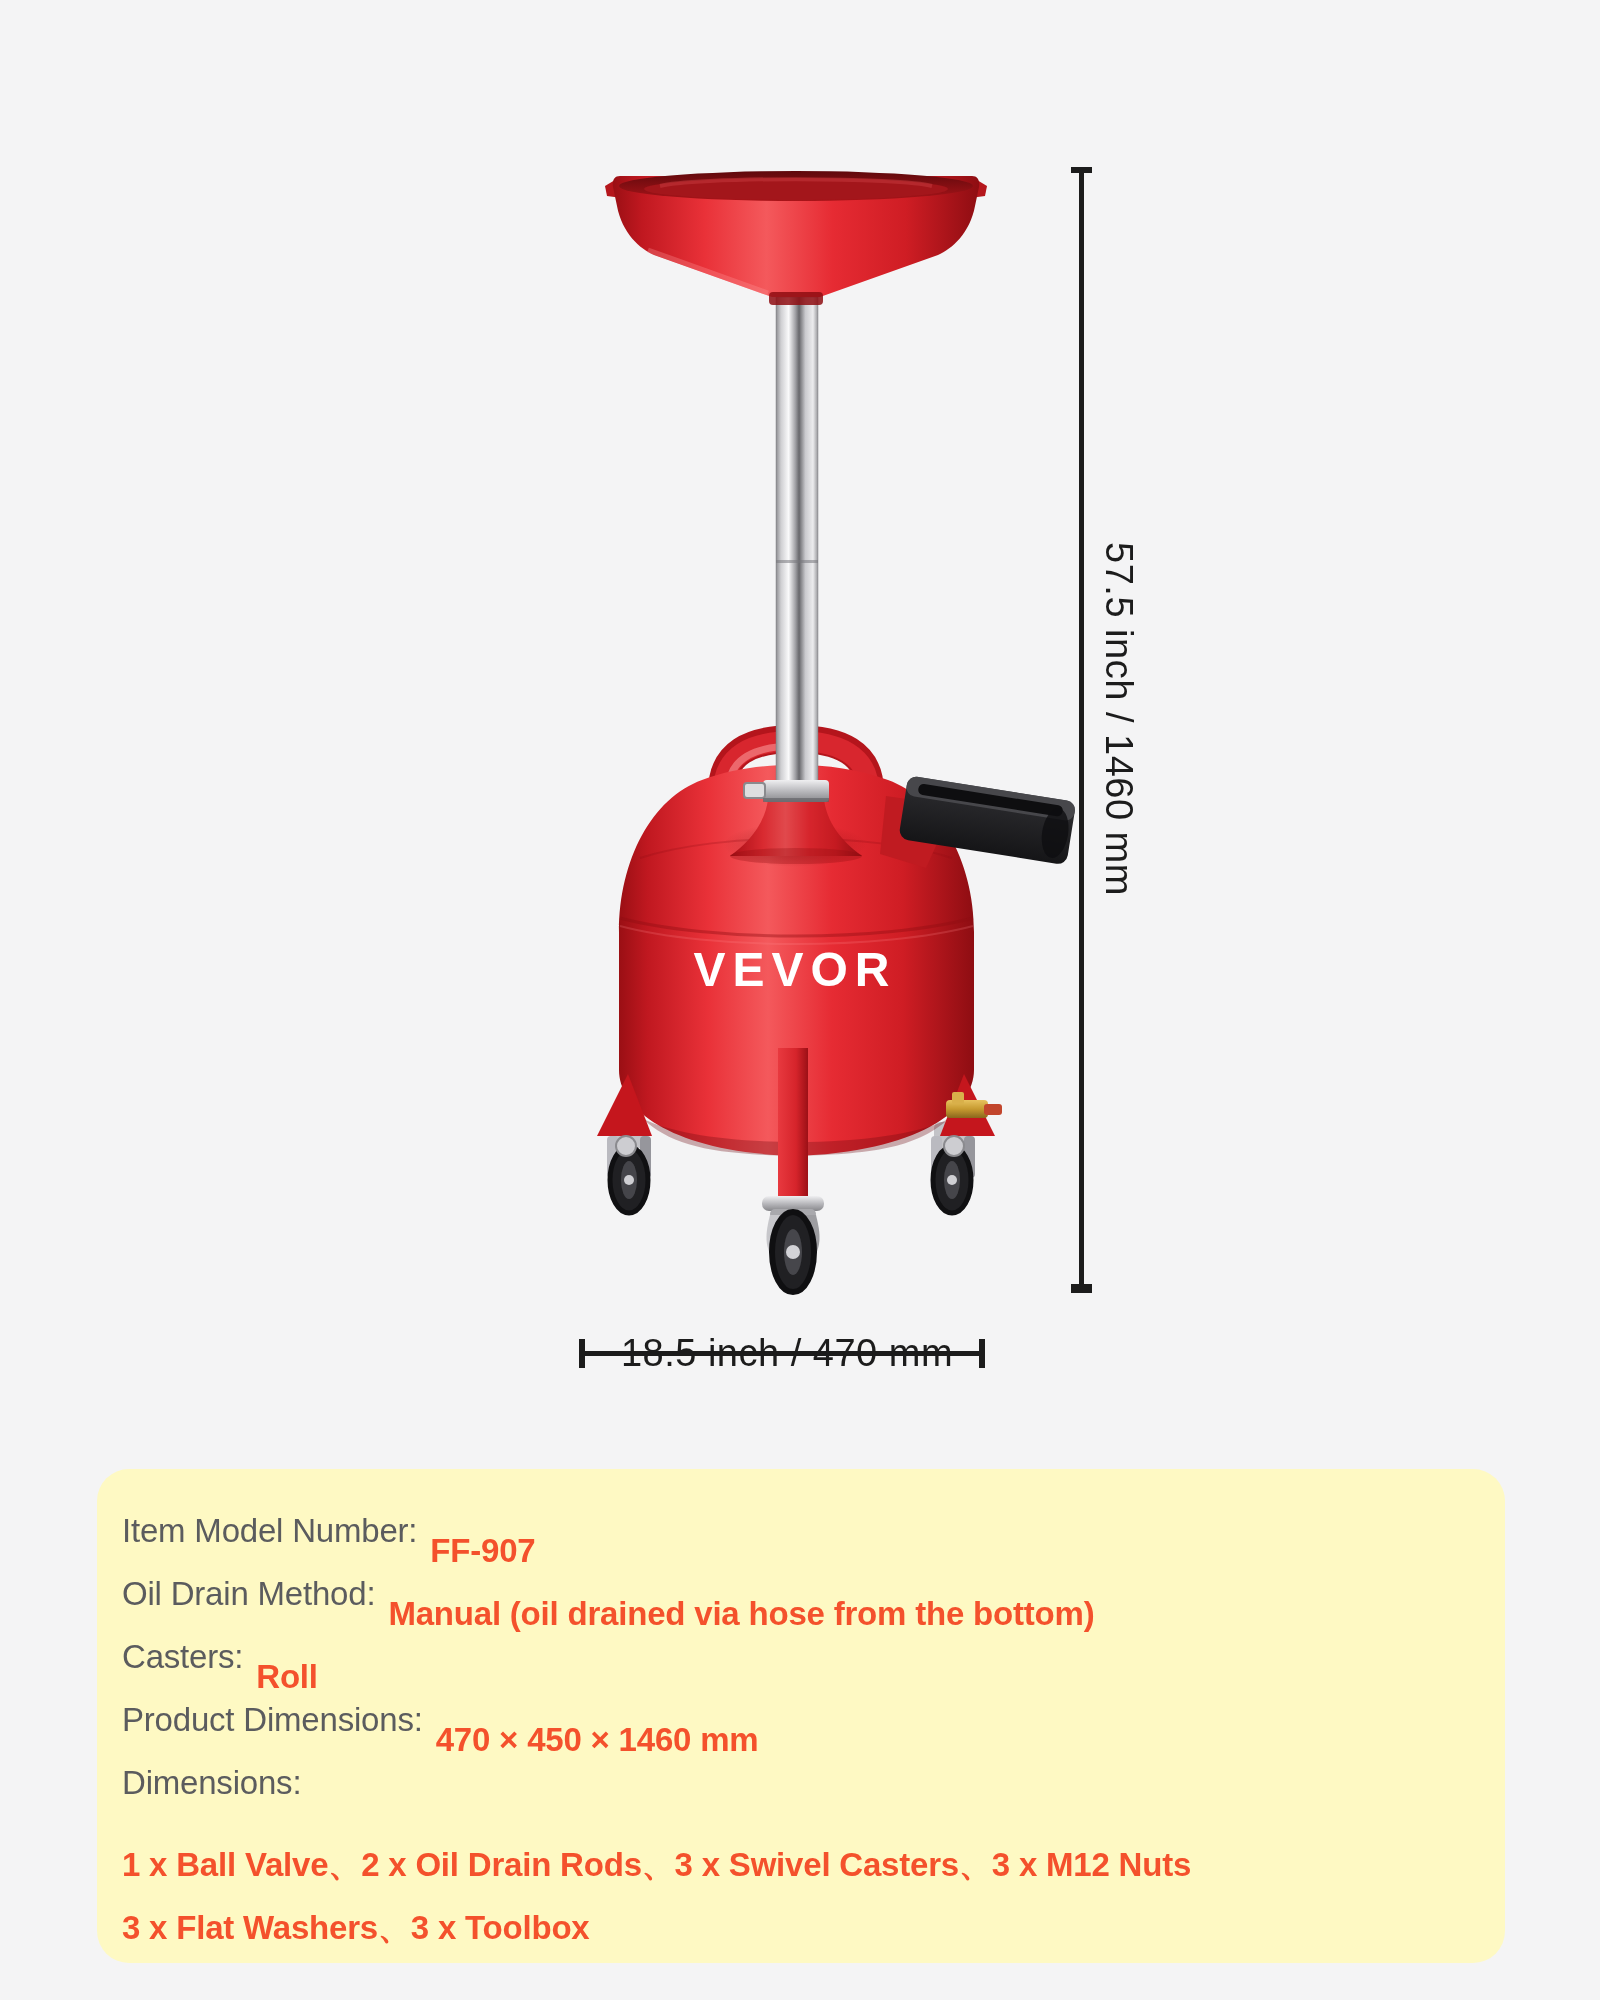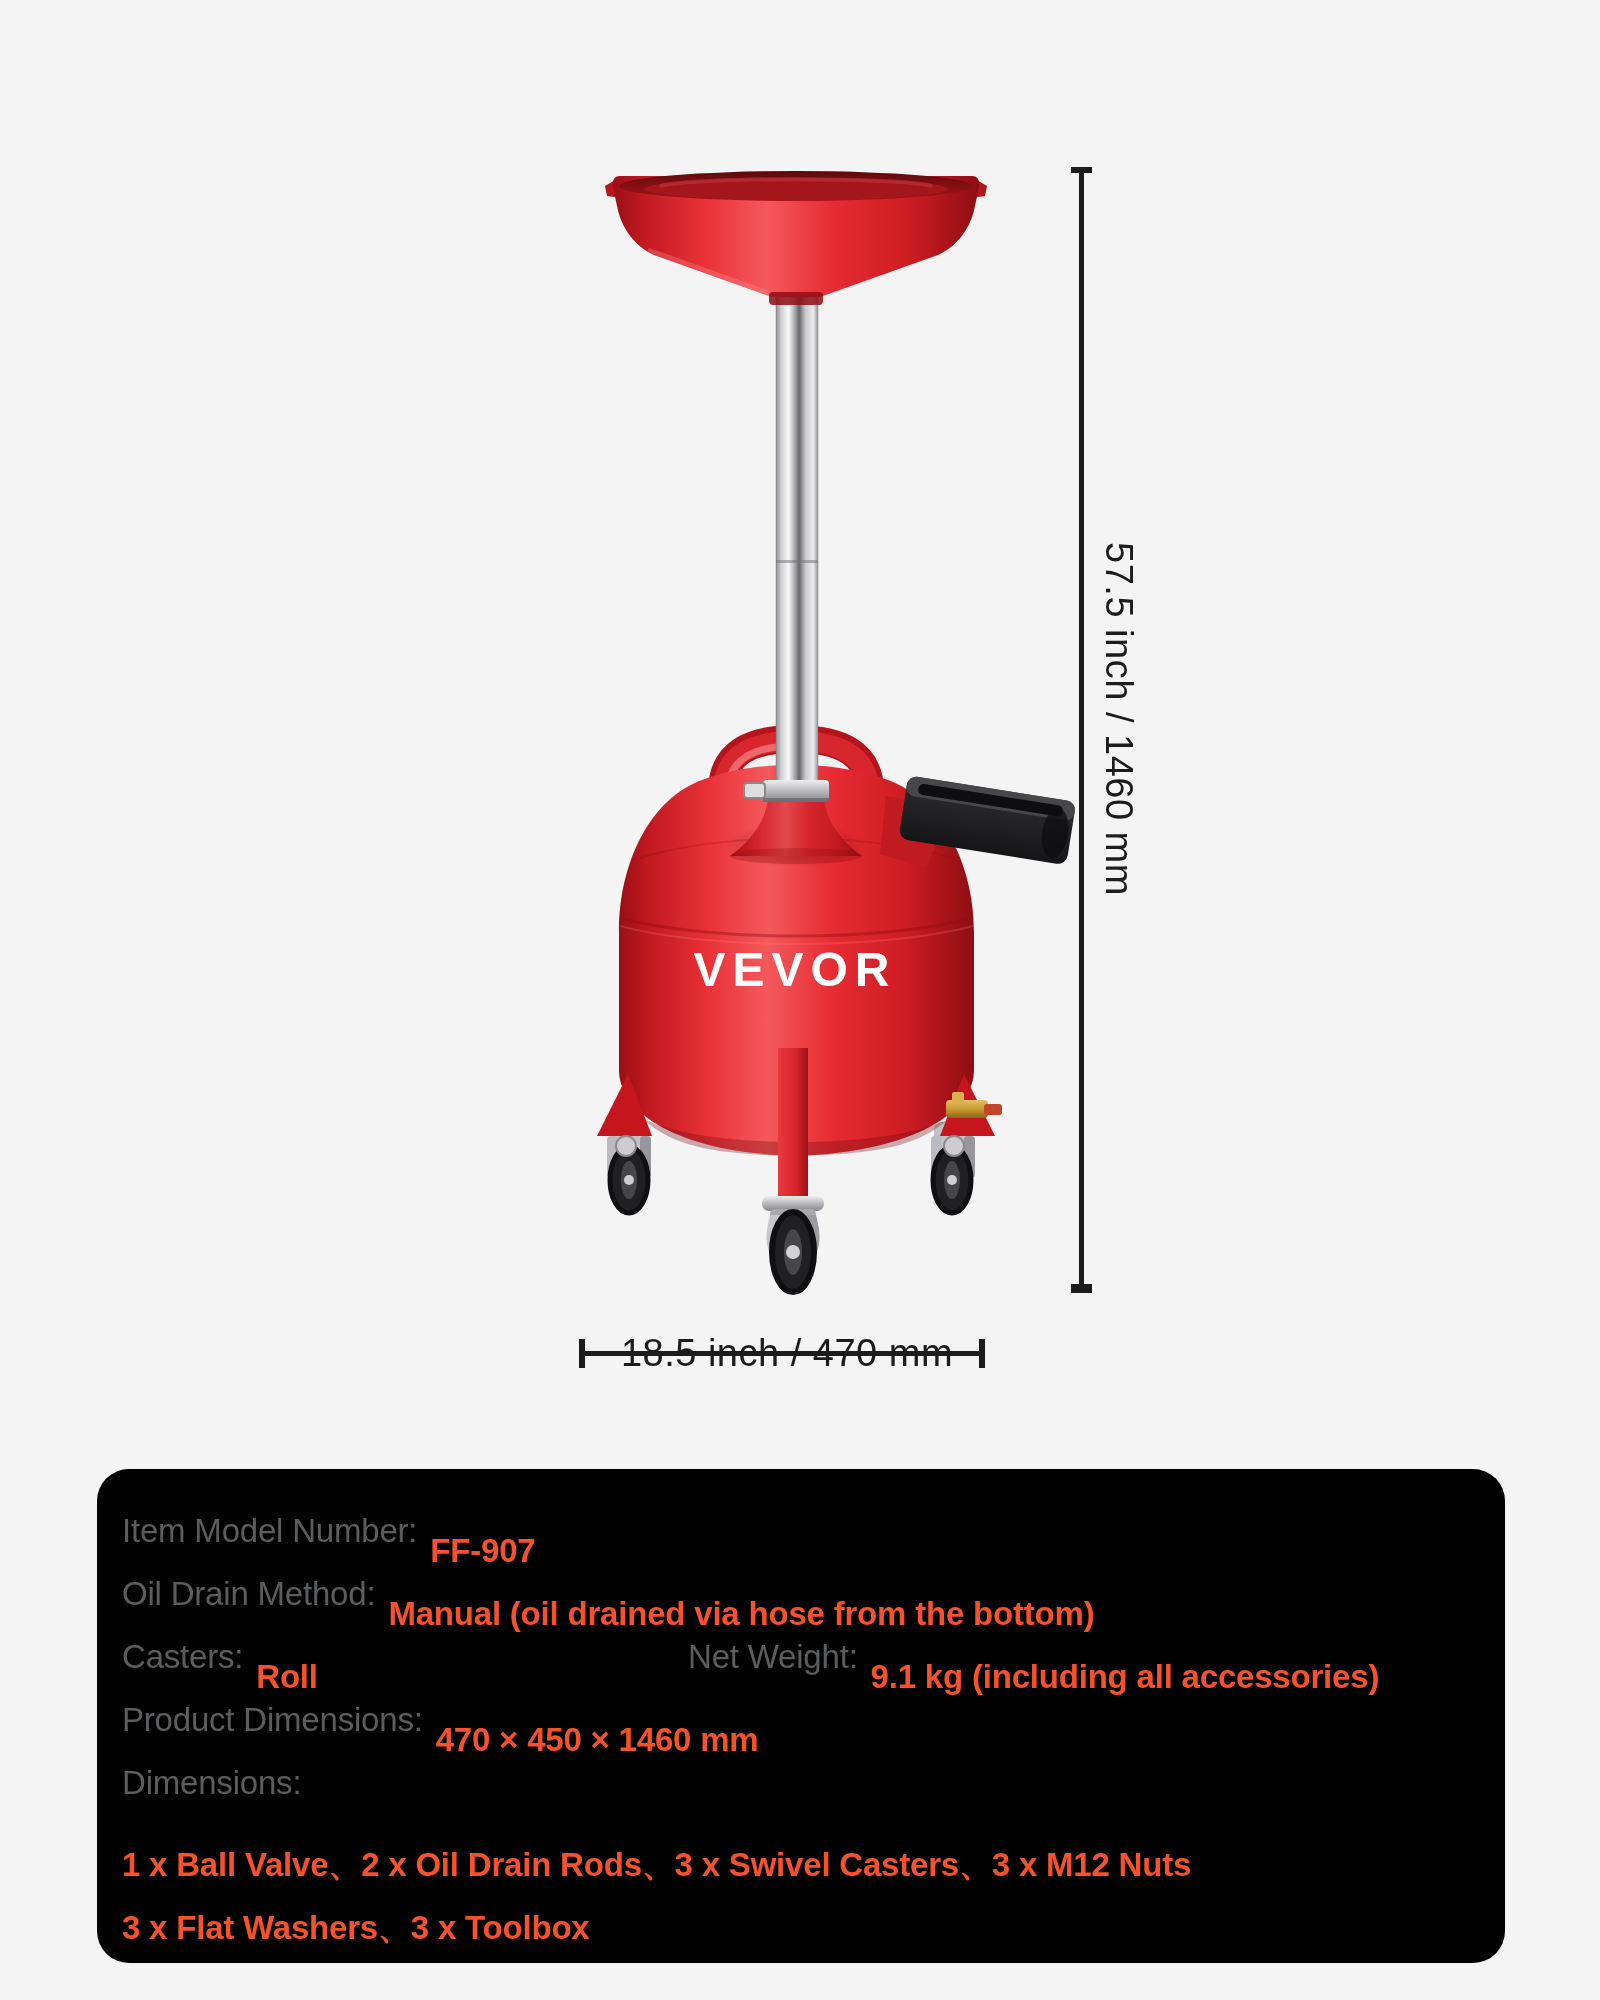--- a/index.html
+++ b/index.html
@@ -40,21 +40,21 @@
     left: 787px;
     top: 1353px;
     transform: translate(-50%, -50%);
   }
   .spec-card {
     position: absolute;
     left: 97px;
     top: 1469px;
     width: 1408px;
     height: 494px;
-    background: #000000;
+    background: #fef9c3;
     border-radius: 32px;
     box-sizing: border-box;
     padding: 30px 40px 0 25px;
   }
   .spec-row {
     position: relative;
     height: 63px;
     display: flex;
     align-items: center;
     font-size: 33px;
@@ -257,24 +257,20 @@
       <span class="spec-label">Item Model Number:</span>
       <span class="spec-value">FF-907</span>
     </div>
     <div class="spec-row">
       <span class="spec-label">Oil Drain Method:</span>
       <span class="spec-value">Manual (oil drained via hose from the bottom)</span>
     </div>
     <div class="spec-row">
       <span class="spec-label">Casters:</span>
       <span class="spec-value">Roll</span>
-      <span class="pair-right">
-        <span class="spec-label">Net Weight:</span>
-        <span class="spec-value">9.1 kg (including all accessories)</span>
-      </span>
     </div>
     <div class="spec-row">
       <span class="spec-label">Product Dimensions:</span>
       <span class="spec-value">470 × 450 × 1460 mm</span>
     </div>
     <div class="spec-row">
       <span class="spec-label">Dimensions:</span>
     </div>
     <div class="spec-row">
       <span class="spec-value">1 x Ball Valve、2 x Oil Drain Rods、3 x Swivel Casters、3 x M12 Nuts</span>

